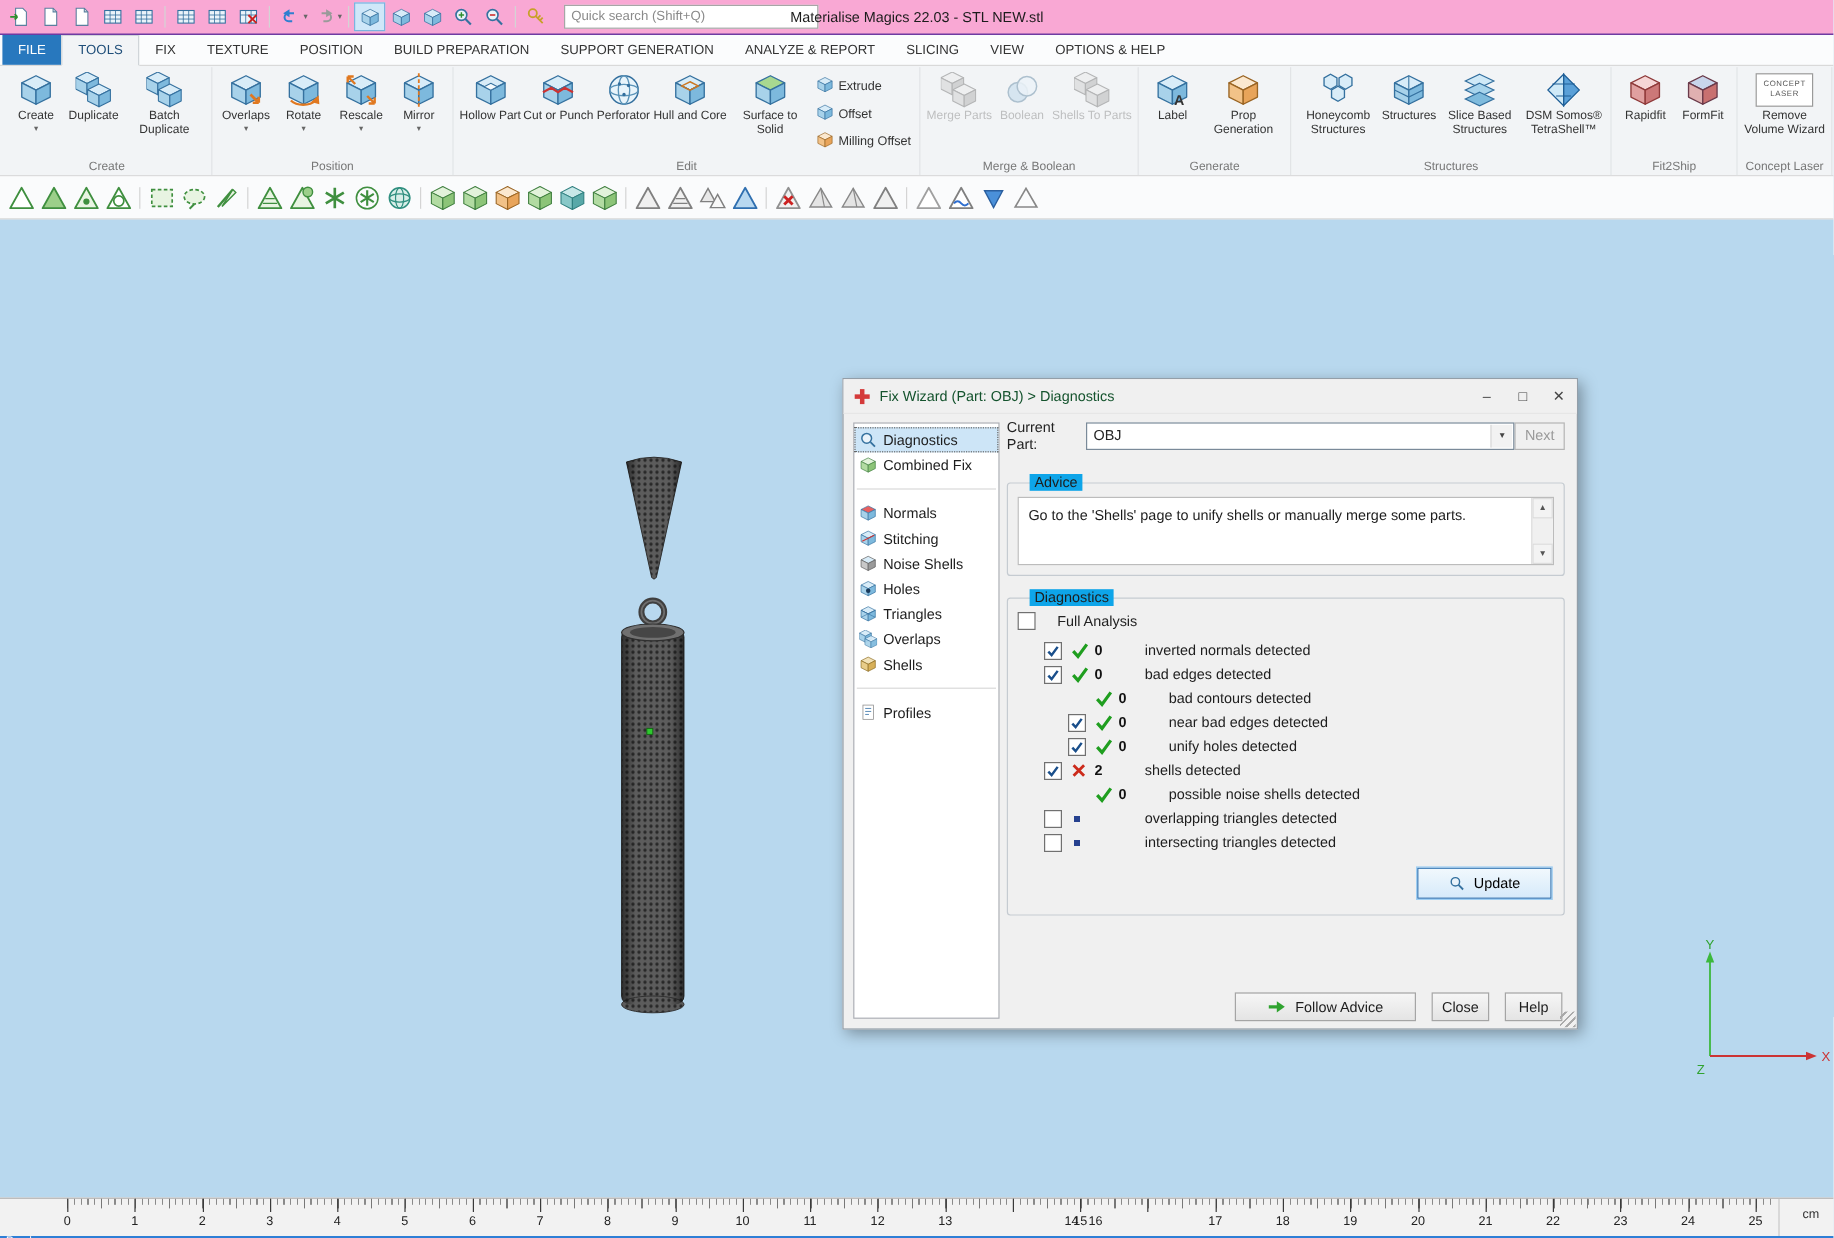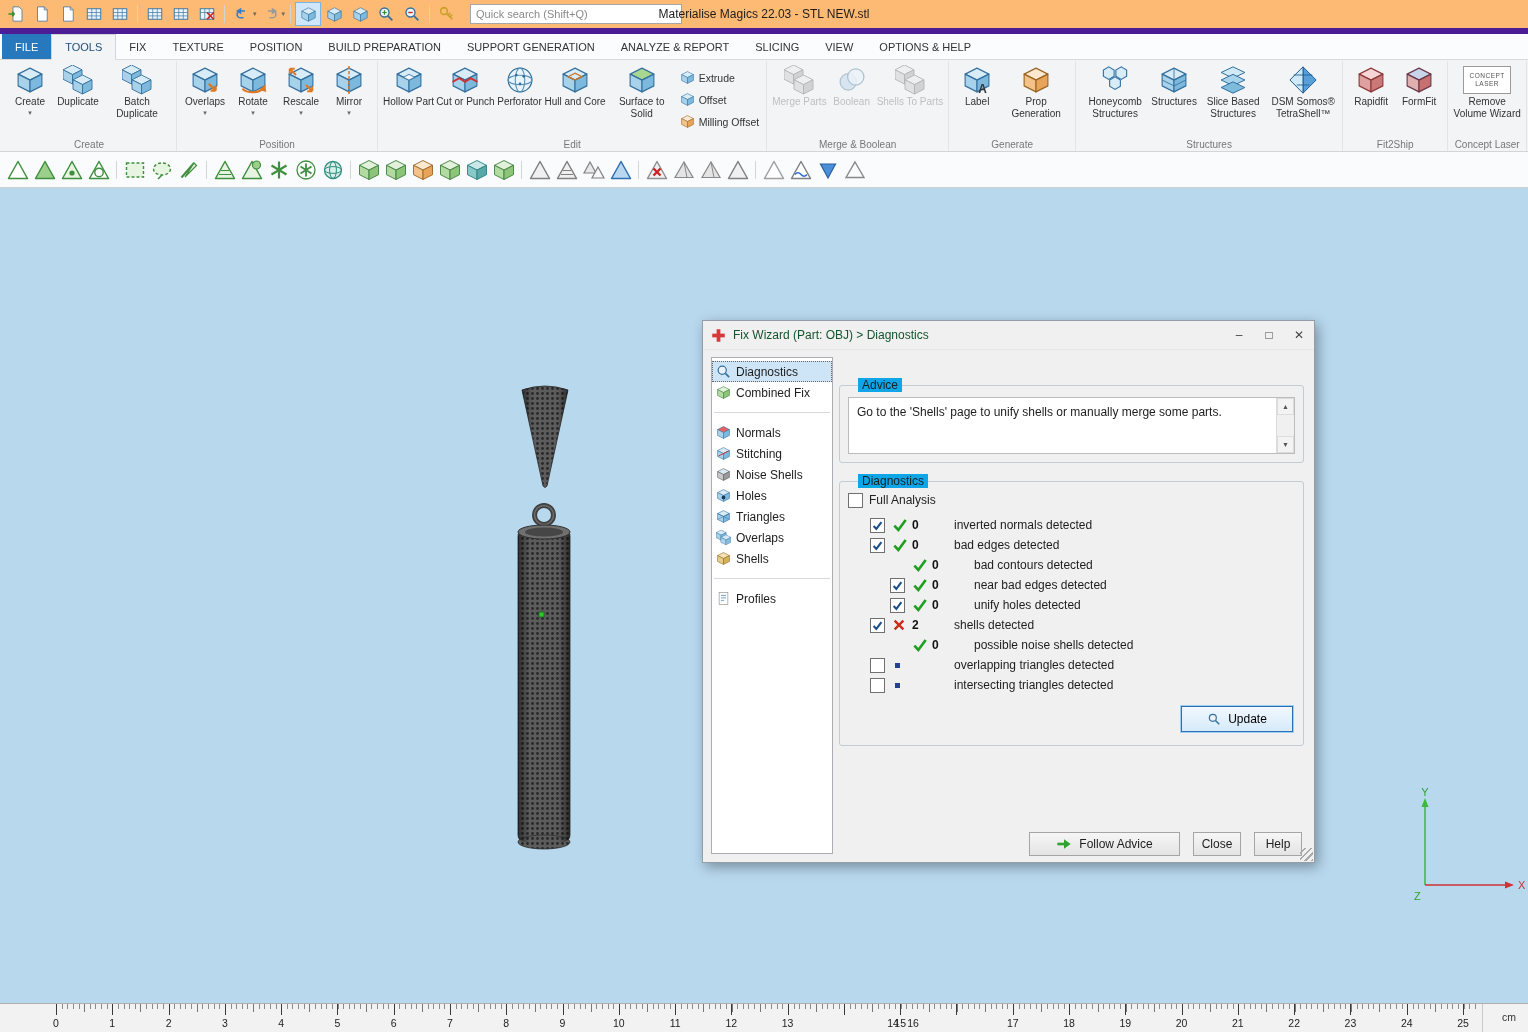--- a/index.html
+++ b/index.html
@@ -1,20 +1,20 @@
 <!DOCTYPE html>
 <html><head>
 <meta charset="utf-8">
 <style>
   html,body{margin:0;padding:0;}
   body{width:1528px;height:1032px;overflow:hidden;position:relative;background:#fff;
        font-family:"Liberation Sans","DejaVu Sans",sans-serif;font-size:12px;color:#222;}
 
   
-  .titlebar{height:28px;background:#fdba74;border-bottom:6px solid #4c1d95;display:flex;align-items:center;position:relative;}
+  .titlebar{height:28px;background:#f9a8d4;border-bottom:1px solid #4c1d95;display:flex;align-items:center;position:relative;}
   .qat{display:flex;align-items:center;padding-left:3px;}
   .qicon{width:24px;height:22px;display:flex;align-items:center;justify-content:center;border:1px solid transparent;}
   .qicon.active{background:#cfe7f9;border:1px solid #7ab4e0;}
   .qdd{font-size:7px;color:#666;margin:0 1px 0 -2px;}
   .vsep{width:1px;height:18px;background:#d4d4d4;margin:0 4px;}
   .search-box{width:200px;height:18px;border:1px solid #a6a6a6;font-size:11px;color:#444;padding:0 5px;margin-left:10px;background:#fff;font-family:inherit;}
   .search-box::placeholder{color:#8a8a8a;}
   .title-text{position:absolute;left:50%;transform:translateX(-50%);font-size:12px;color:#1c1c1c;white-space:nowrap;}
 
   
@@ -70,21 +70,21 @@
   .btn-next{margin-left:auto;width:42px;height:21px;background:#f0f0f0;border:1px solid #b5b5b5;color:#9a9a9a;font-size:12px;
             display:flex;align-items:center;justify-content:center;}
   .groupbox{position:relative;border:1px solid #c5cbd1;border-radius:3px;}
   .gb-legend{position:absolute;top:-8px;left:18px;background:#0ea5e9;padding:0 4px;font-size:12px;color:#1d1d1d;}
   .advice-box{height:76px;margin-top:28px;}
   .advice-inner{position:absolute;left:8px;right:8px;top:11px;bottom:8px;background:#fff;border:1px solid #bcbcbc;display:flex;}
   .advice-text{flex:1;font-size:12px;padding:7px 8px;color:#1d1d1d;}
   .vscroll{width:17px;background:#f0f0f0;border-left:1px solid #dcdcdc;display:flex;flex-direction:column;justify-content:space-between;}
   .varr{font-size:7px;color:#555;text-align:center;padding:4px 0;background:#f3f3f3;border:1px solid #dcdcdc;}
   .diag-box{height:263px;margin-top:18px;}
-  .fa-row{display:flex;align-items:flex-start;gap:6px;margin:11px 0 0 8px;font-size:12px;}
+  .fa-row{display:flex;align-items:center;gap:18px;margin:11px 0 0 8px;font-size:12px;}
   .cb{width:13px;height:13px;background:#fff;border:1px solid #707070;display:inline-flex;align-items:center;justify-content:center;flex:none;}
   .drows{margin-top:7px;}
   .drow{display:flex;align-items:center;height:20px;font-size:12px;}
   .drow.lvl0{padding-left:30px;}
   .drow.lvl1{padding-left:50px;}
   .cbslot{width:22px;display:flex;align-items:center;}
   .stslot{width:20px;display:flex;align-items:center;}
   .ctslot{width:42px;font-weight:bold;color:#111;}
   .lbslot{color:#1d1d1d;}
   .bdot{width:5px;height:5px;background:#26418f;display:inline-block;margin-left:3px;}
@@ -948,20 +948,28 @@
             <span style="display:inline-flex;">
               <svg width="15" height="15" viewBox="0 0 24 24">
                 <rect x="5" y="2.5" width="14" height="19" fill="#fff" stroke="#8a8a8a"></rect>
                 <path d="M8 7 H16 M8 11 H16 M8 15 H13" stroke="#4a7fb0" stroke-width="1.2"></path>
               </svg>
             </span>
             <span>Profiles</span>
           </div>
         </div>
       <div class="fw-main">
+        <div class="cp-row">
+          <span class="cp-label">Current Part:</span>
+          <div class="cp-select">
+            <span>OBJ</span>
+            <span class="cp-arrow">▼</span>
+          </div>
+          <div class="btn-next">Next</div>
+        </div>
 
         <div class="groupbox advice-box">
           <span class="gb-legend">Advice</span>
           <div class="advice-inner">
             <div class="advice-text">Go to the 'Shells' page to unify shells or manually merge some parts.</div>
             <div class="vscroll">
               <div class="varr">▲</div>
               <div class="varr">▼</div>
             </div>
           </div>

